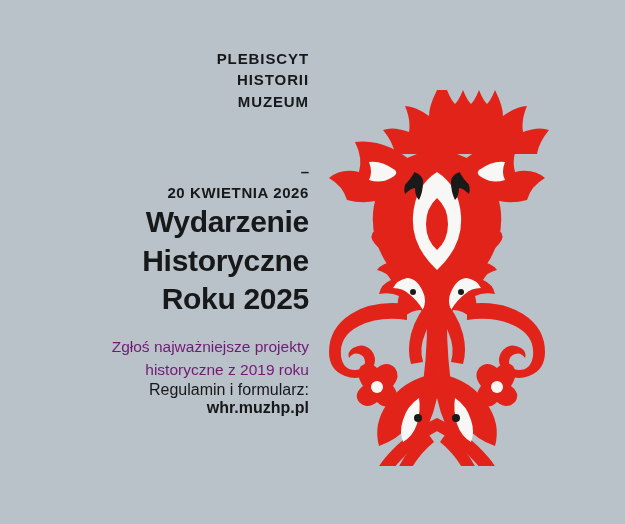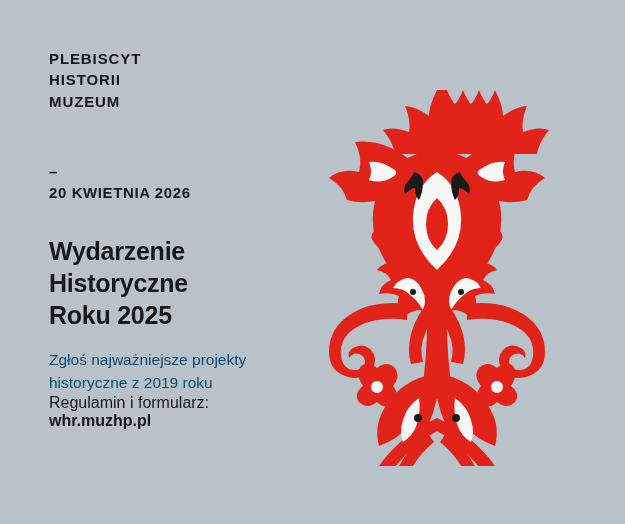--- a/index.html
+++ b/index.html
@@ -12,20 +12,21 @@
     background: #b9c2c8;
     font-family: "Liberation Sans", sans-serif;
     overflow: hidden;
     position: relative;
   }
   .poster {
     position: relative;
     width: 625px;
     height: 428px;
     background: #b9c2c8;
+    text-align: right;
   }
   .text-col {
     position: absolute;
     left: 49px;
     top: 48px;
     width: 260px;
   }
   .org-block {
     font-size: 15px;
     font-weight: bold;
@@ -43,35 +44,34 @@
     font-weight: bold;
     letter-spacing: 0.04em;
     line-height: 1.38;
     color: #16181a;
     text-transform: uppercase;
   }
   .dates .dash {
     letter-spacing: 0;
   }
   .headline {
-    margin-top: 32px;
-    font-size: 25px;
+    font-size: 30px;
     font-weight: bold;
     line-height: 1.28;
     color: #16181a;
     letter-spacing: -0.01em;
   }
   .headline div {
     white-space: nowrap;
   }
   .subtitle {
     margin-top: 18px;
     font-size: 15.5px;
     line-height: 1.45;
-    color: #0c4a6e;
+    color: #701a75;
   }
   .cta {
     font-size: 16px;
     color: #16181a;
   }
   .cta .url {
     font-weight: bold;
   }
   .art {
     position: absolute;

